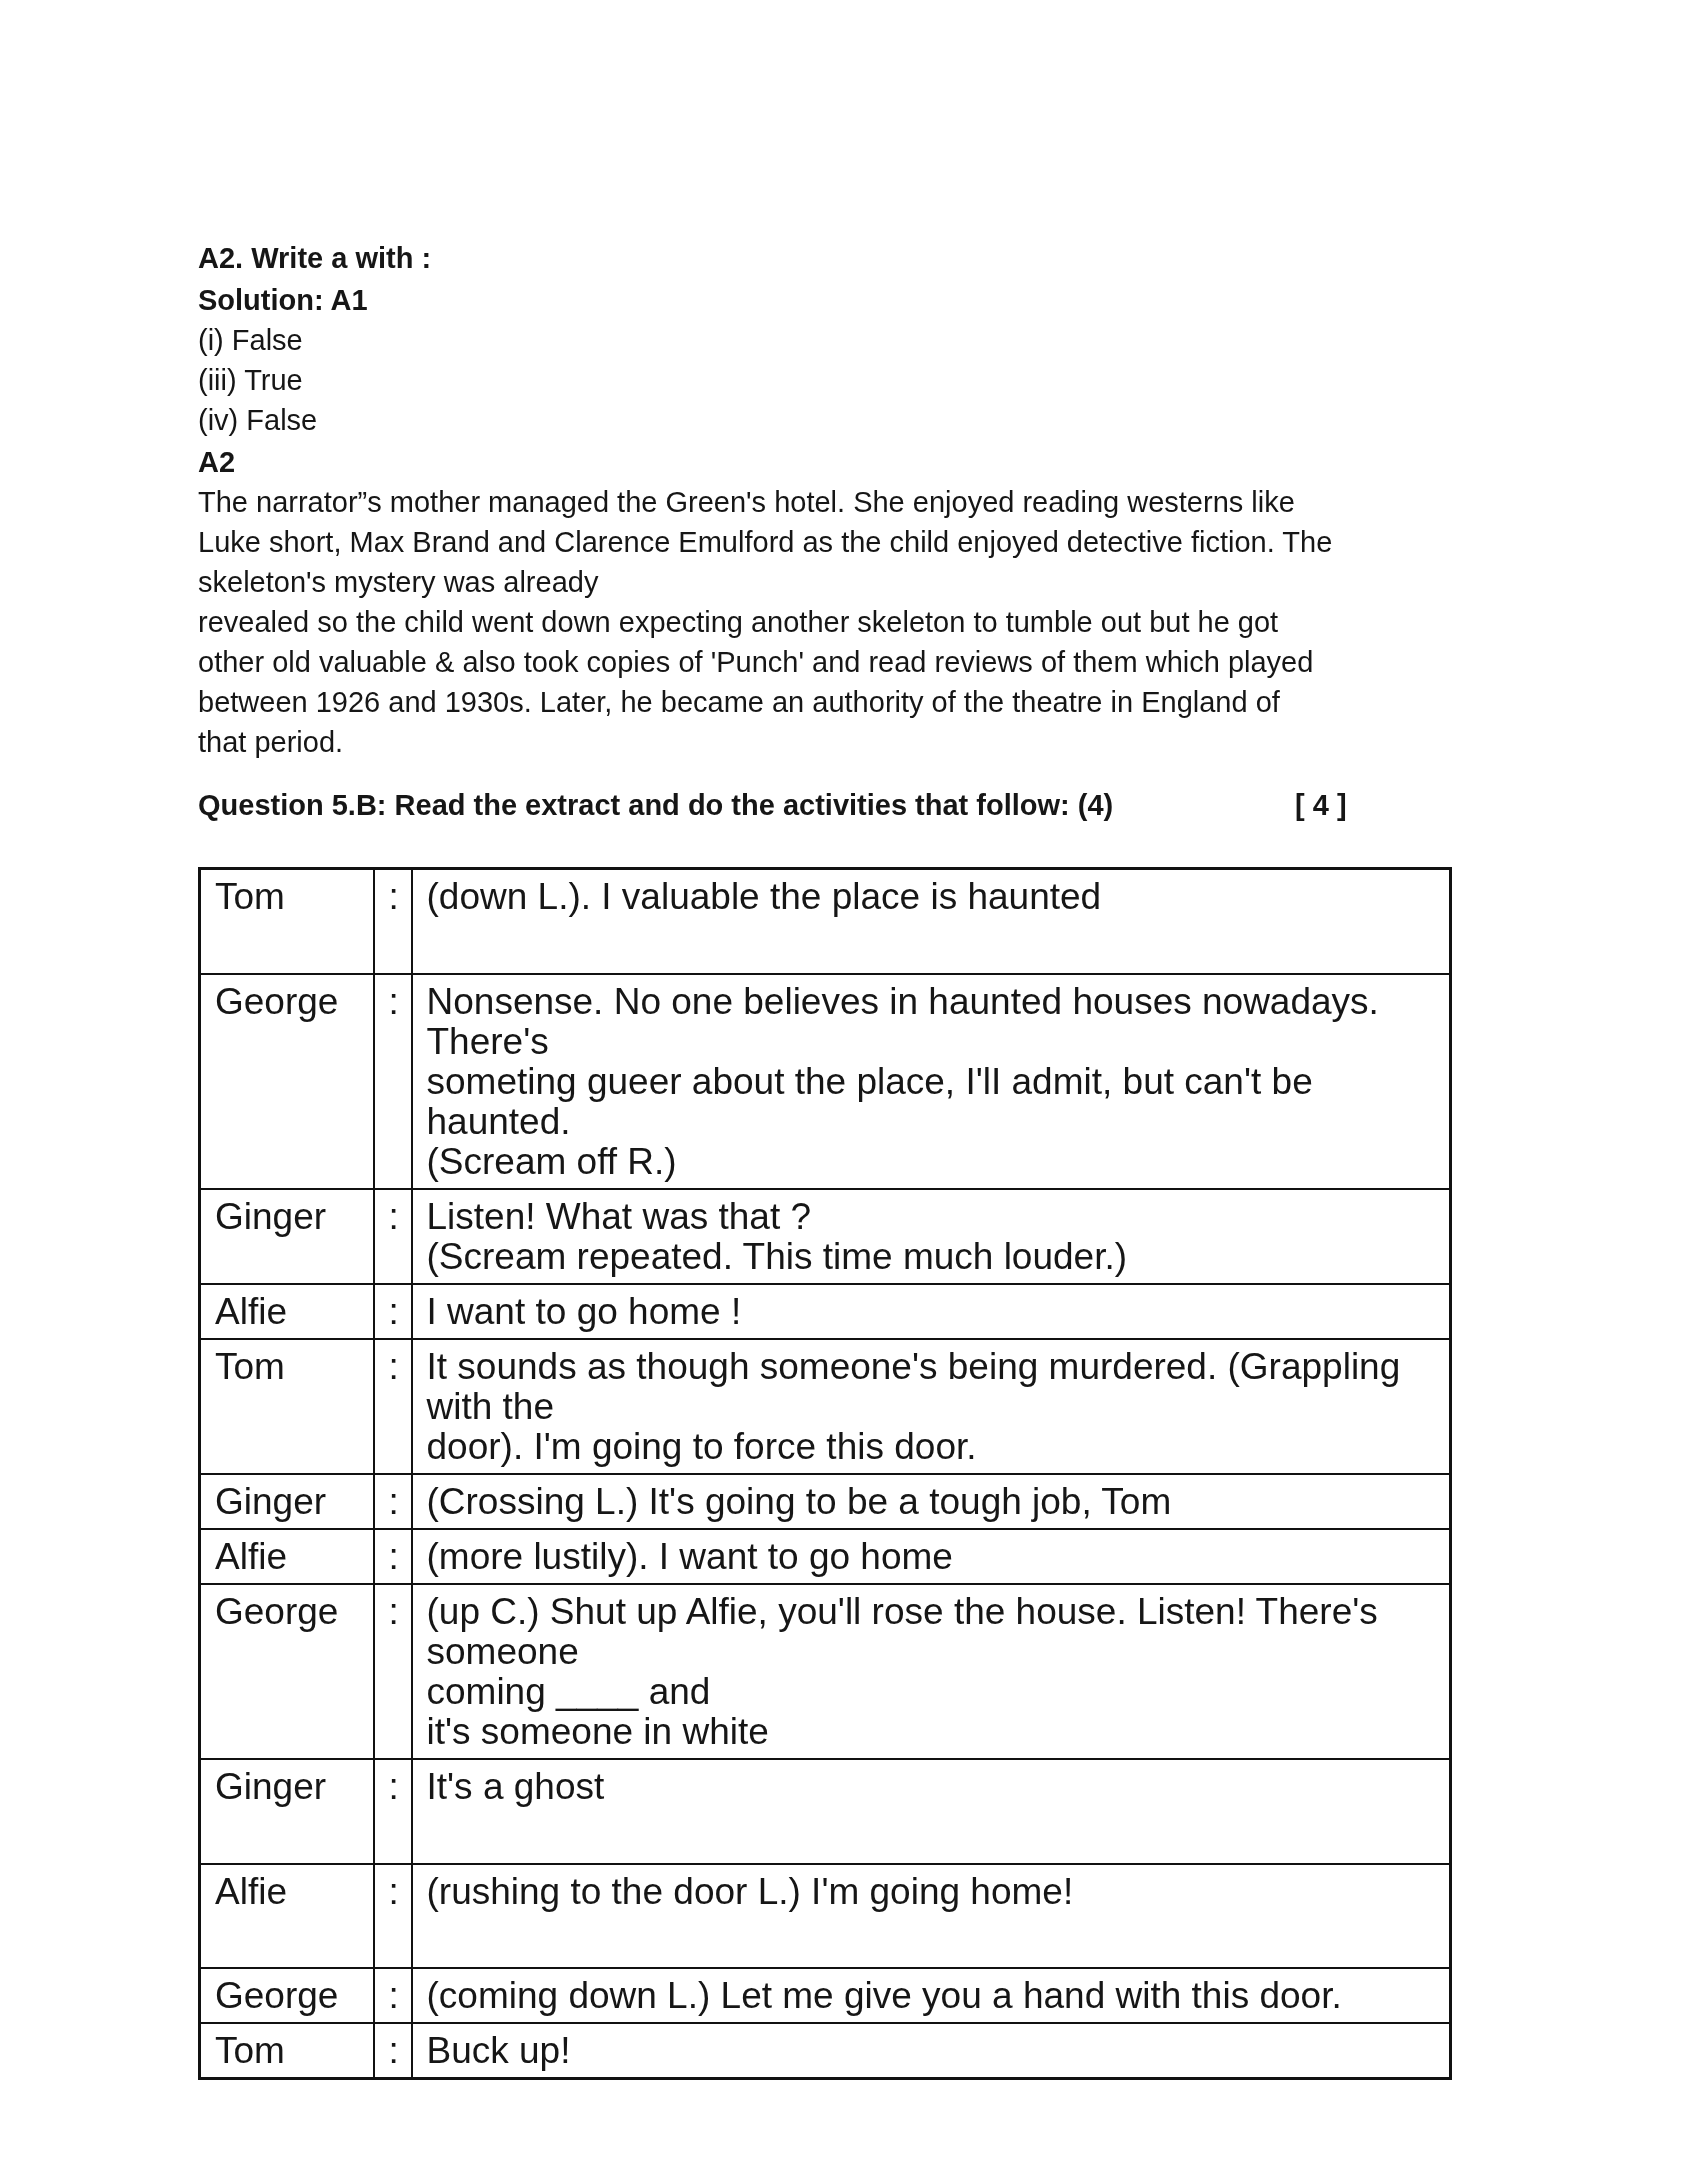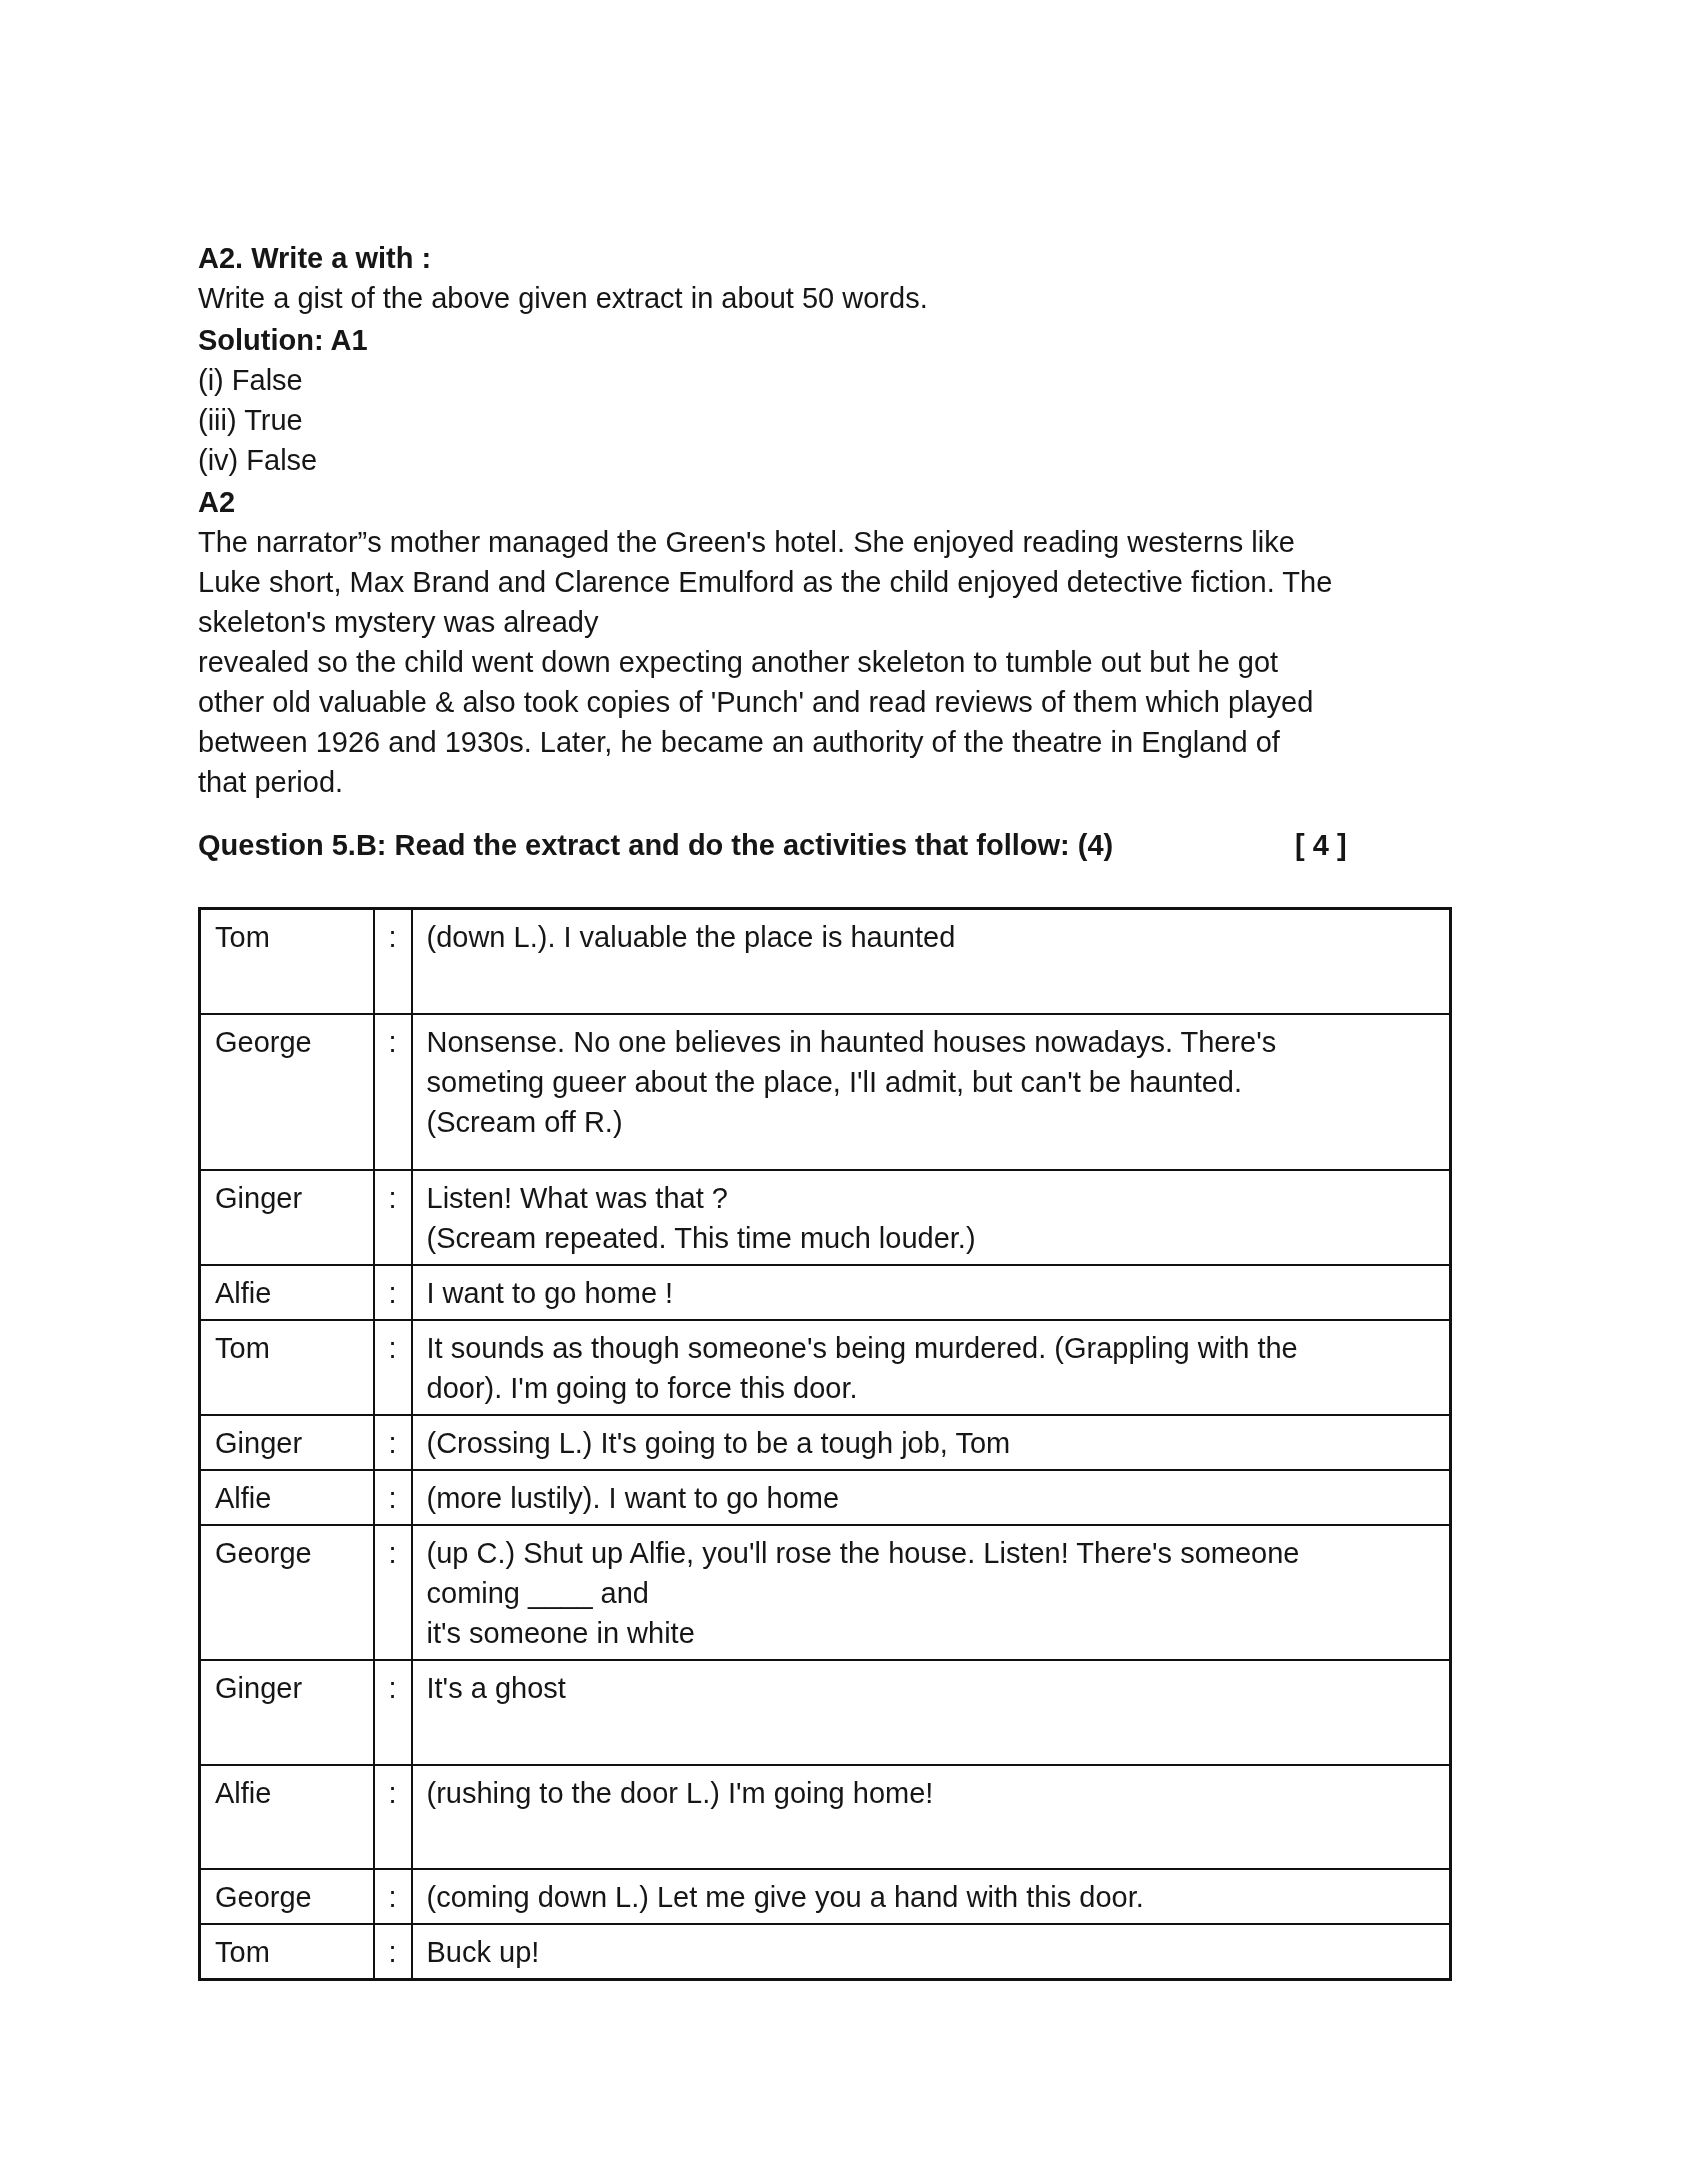--- a/index.html
+++ b/index.html
@@ -26,35 +26,34 @@
   table.dialogue {
     margin-top: 42px;
     border-collapse: collapse;
     width: 1250px;
     table-layout: fixed;
   }
   table.dialogue td {
     border: 2px solid #111111;
     vertical-align: top;
     padding: 7px 14px 6px 14px;
-    font-size: 29px;
+    font-size: 37px;
     line-height: 40px;
   }
   table.dialogue { border: 3px solid #111111; }
   td.c-name  { width: 174px; }
   td.c-colon { width: 38px; padding-left: 9px; padding-right: 9px; text-align: center; }
   td.c-text  { width: 1039px; }
 </style>
 </head>
 <body>
 
 <div class="page">
 
   <p class="bold">A2. Write a with :</p>
-  <p>Write a gist of the above given extract in about 50 words.</p>
 
   <p class="bold mt18">Solution: A1</p>
   <div>
     <p>(i) False</p>
     <p>(iii) True</p>
     <p>(iv) False</p>
   </div>
 
   <p class="bold mt18">A2</p>
   <p class="preline">The narrator”s mother managed the Green's hotel. She enjoyed reading westerns like

